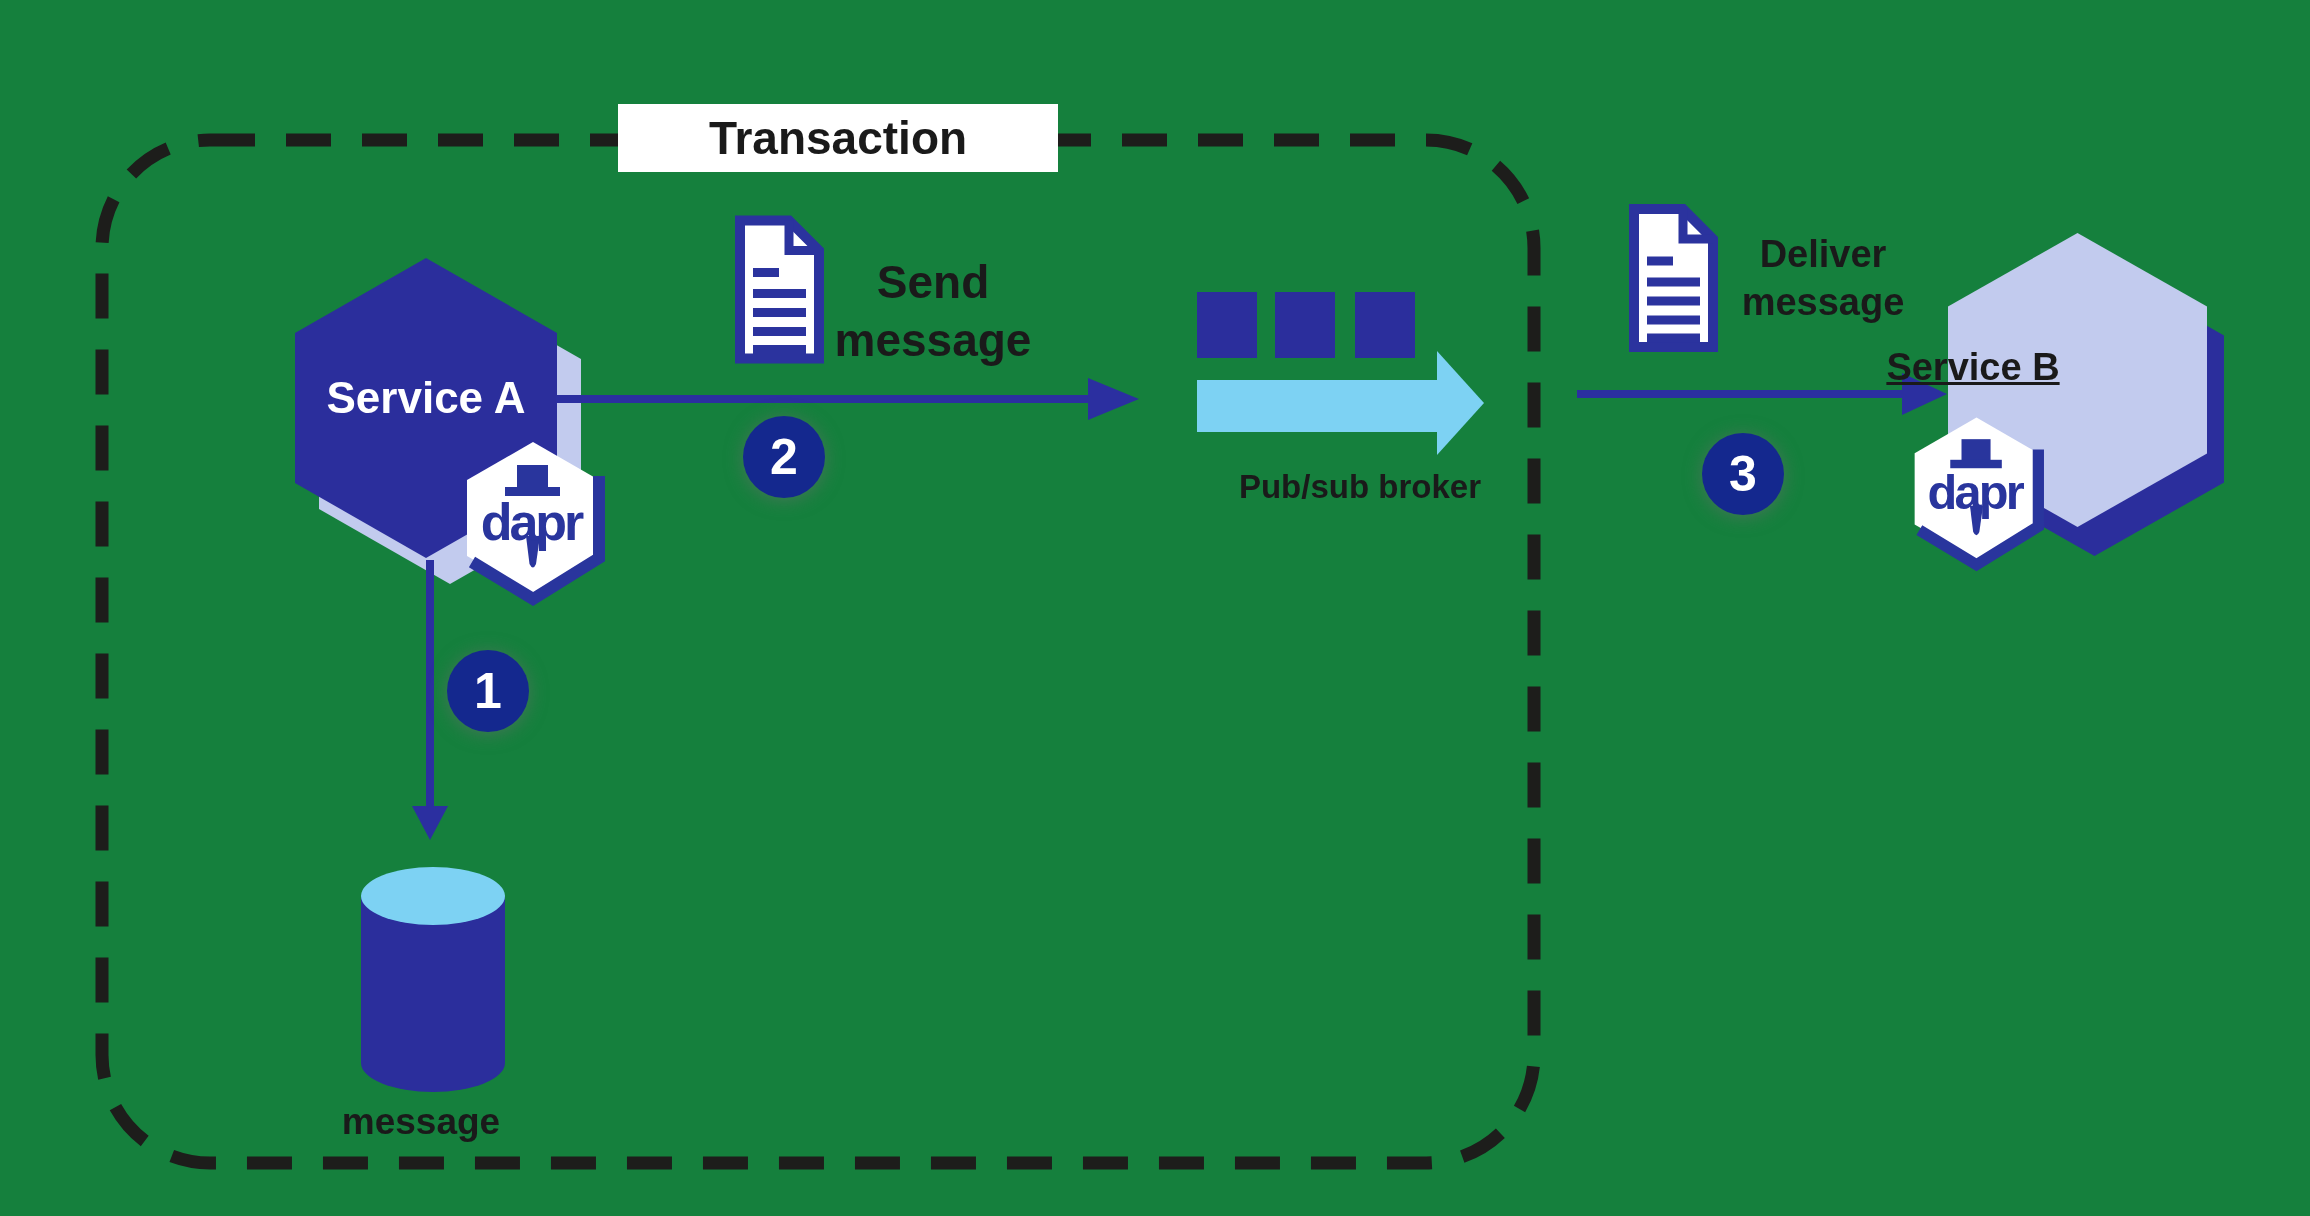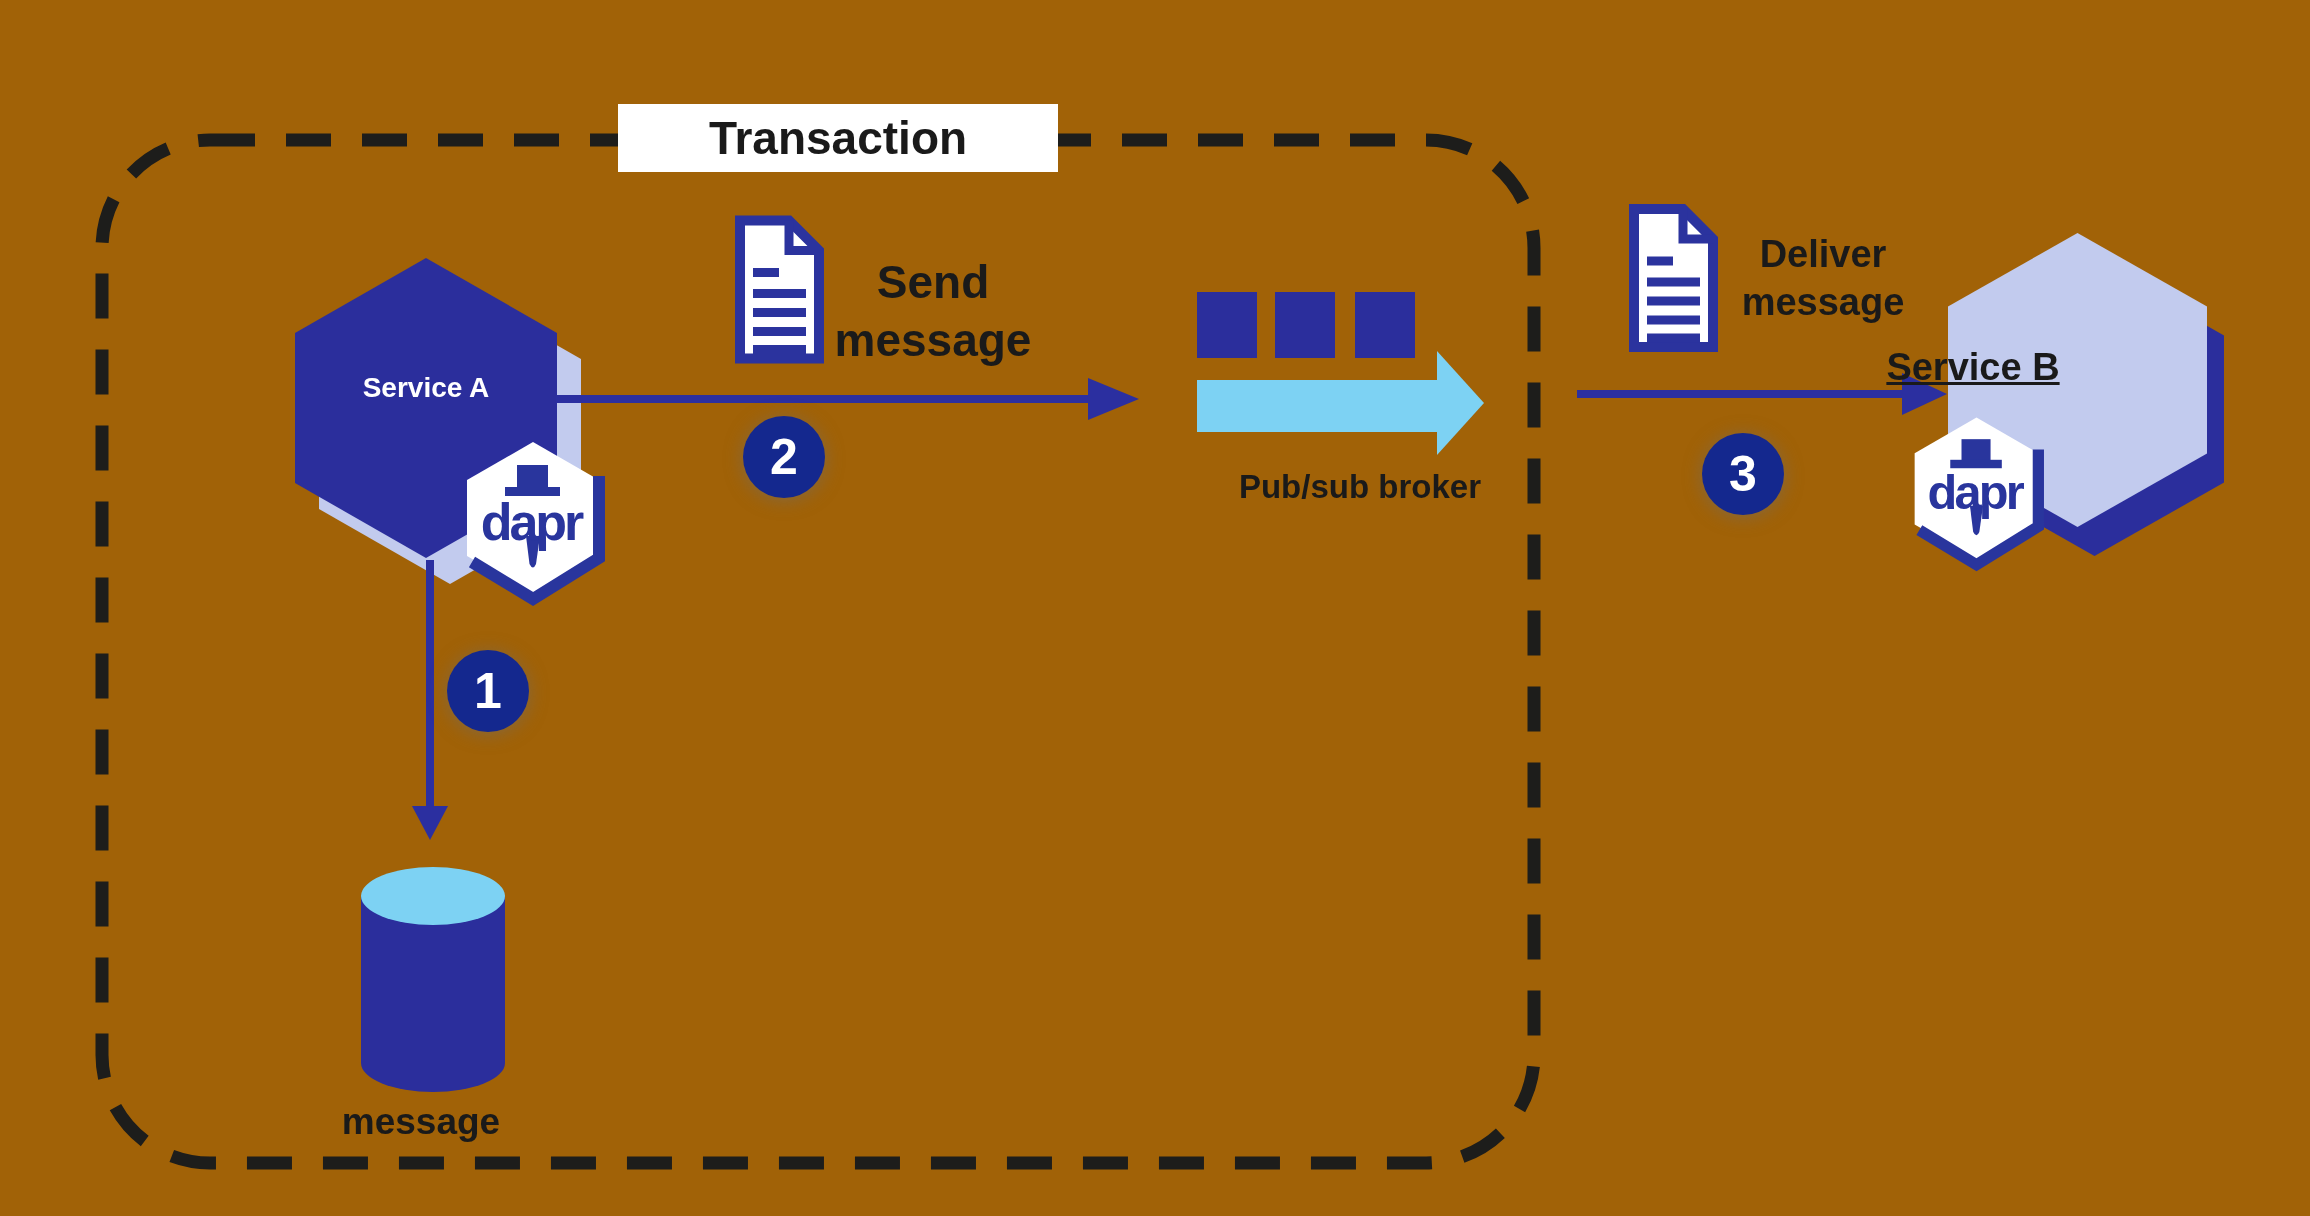--- a/index.html
+++ b/index.html
@@ -1,29 +1,29 @@
 <!DOCTYPE html>
 <html><head>
 <meta charset="utf-8">
 <style>
   html,body { margin:0; padding:0; background:#ffffff; }
   .canvas {
-    position:relative; width:2310px; height:1216px; background:#a16207;
+    position:relative; width:2310px; height:1216px; background:#15803d;
     font-family:"Liberation Sans", sans-serif; overflow:hidden;
   }
   .abs { position:absolute; }
   svg { display:block; overflow:visible; }
 
   .label { position:absolute; font-weight:bold; color:#1a1a1a; text-align:center; line-height:1.25; }
   .title {
     position:absolute; left:618px; top:104px; width:440px; height:68px;
     background:#ffffff; display:flex; align-items:center; justify-content:center;
     font-size:46px; font-weight:bold; color:#1a1a1a;
   }
-  .node-label-a { left:296px; top:370px; width:260px; font-size:28px; color:#ffffff; }
+  .node-label-a { left:296px; top:370px; width:260px; font-size:44px; color:#ffffff; }
   .node-label-b { left:1843px; top:344px; width:260px; font-size:38px;text-decoration:underline; }
   .send-label    { left:828px;  top:254px; width:210px; font-size:46px; }
   .deliver-label { left:1718px; top:231px; width:210px; font-size:38px; }
   .broker-label  { left:1181px; top:466px; width:300px; font-size:33px;text-align:right; }
   .db-label      { left:311px;  top:1099px; width:220px; font-size:37px; }
 
   .badge {
     position:absolute; width:82px; height:82px; border-radius:50%;
     background:#14288e; color:#ffffff; display:flex; align-items:center; justify-content:center;
     font-size:50px; font-weight:bold; box-shadow:0 2px 18px rgba(110,110,110,.55);

